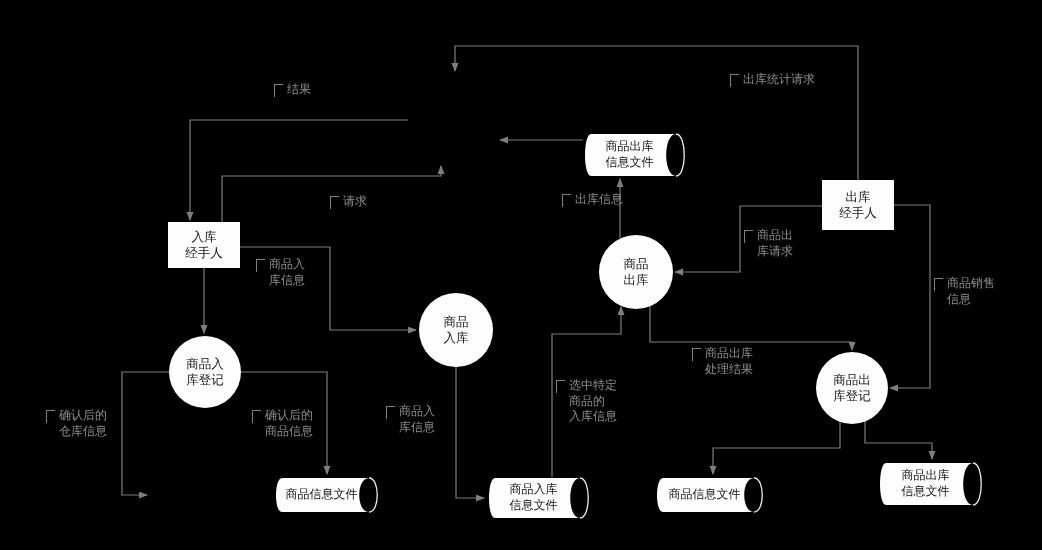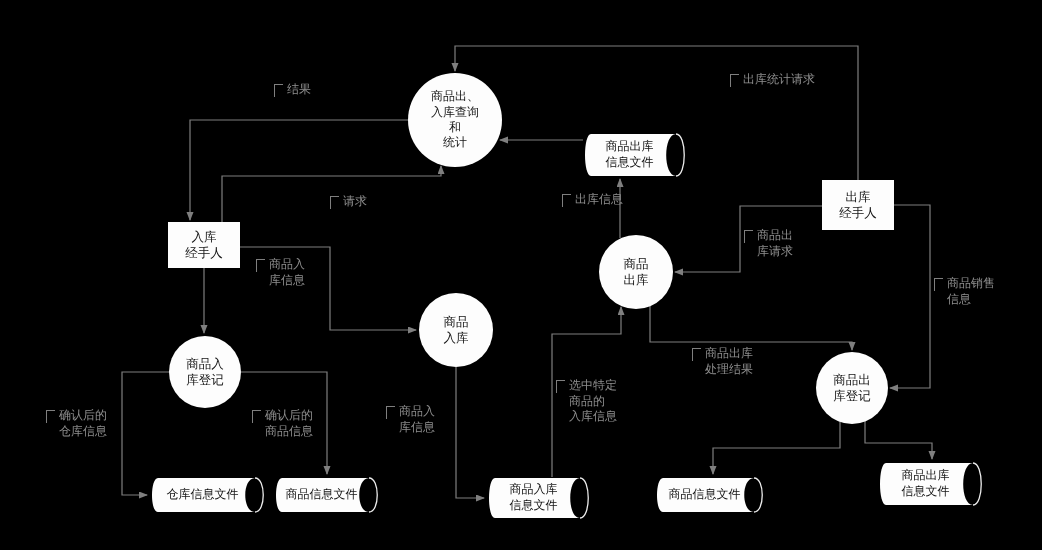--- a/index.html
+++ b/index.html
@@ -113,24 +113,20 @@
     <span class="fl-text">商品入
 库信息</span>
   </div>
   <div class="flow-label" style="left:556px; top:378px;">
     <span class="bracket"></span>
     <span class="fl-text">选中特定
 商品的
 入库信息</span>
   </div>
 
-  <div class="node circle small-text" style="left:408px; top:73px; width:94px; height:94px;">商品出、
-入库查询
-和
-统计</div>
   <div class="node rect" style="left:168px; top:222px; width:72px; height:46px;">入库
 经手人</div>
   <div class="node circle" style="left:169px; top:336px; width:72px; height:72px;">商品入
 库登记</div>
   <div class="node circle" style="left:419px; top:293px; width:74px; height:74px;">商品
 入库</div>
   <div class="node circle" style="left:599px; top:235px; width:74px; height:74px;">商品
 出库</div>
   <div class="node rect" style="left:822px; top:180px; width:72px; height:50px;">出库
 经手人</div>
@@ -139,27 +135,20 @@
 
   <div class="store" style="left:583px; top:133px; width:106px; height:44px;">
     <svg width="106" height="44" viewBox="0 0 106 44">
       <path d="M 8 1 L 93 1 C 80 1 80 43 93 43 L 8 43 C 0 43 0 1 8 1 Z" fill="#fdfdfd"></path>
       <path d="M 93 1 C 104 1 104 43 93 43" fill="none" stroke="#ececec" stroke-width="1.3"></path>
     </svg>
     <span class="store-label">商品出库
 信息文件</span>
   </div>
 
-  <div class="store" style="left:150px; top:477px; width:118px; height:36px;">
-    <svg width="118" height="36" viewBox="0 0 118 36">
-      <path d="M 8 1 L 105 1 C 92 1 92 35 105 35 L 8 35 C 0 35 0 1 8 1 Z" fill="#fdfdfd"></path>
-      <path d="M 105 1 C 116 1 116 35 105 35" fill="none" stroke="#ececec" stroke-width="1.3"></path>
-    </svg>
-    <span class="store-label">仓库信息文件</span>
-  </div>
 
   <div class="store" style="left:274px; top:477px; width:108px; height:36px;">
     <svg width="108" height="36" viewBox="0 0 108 36">
       <path d="M 8 1 L 95 1 C 82 1 82 35 95 35 L 8 35 C 0 35 0 1 8 1 Z" fill="#fdfdfd"></path>
       <path d="M 95 1 C 106 1 106 35 95 35" fill="none" stroke="#ececec" stroke-width="1.3"></path>
     </svg>
     <span class="store-label">商品信息文件</span>
   </div>
 
   <div class="store" style="left:487px; top:477px; width:106px; height:42px;">

